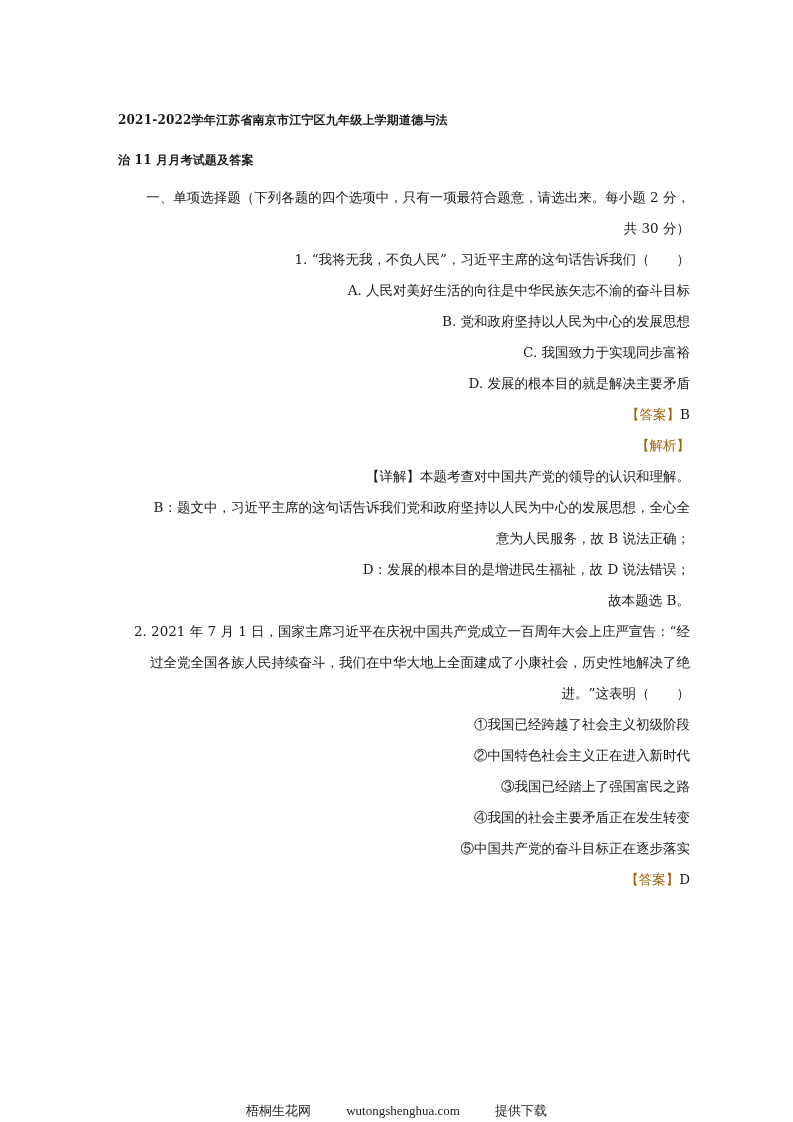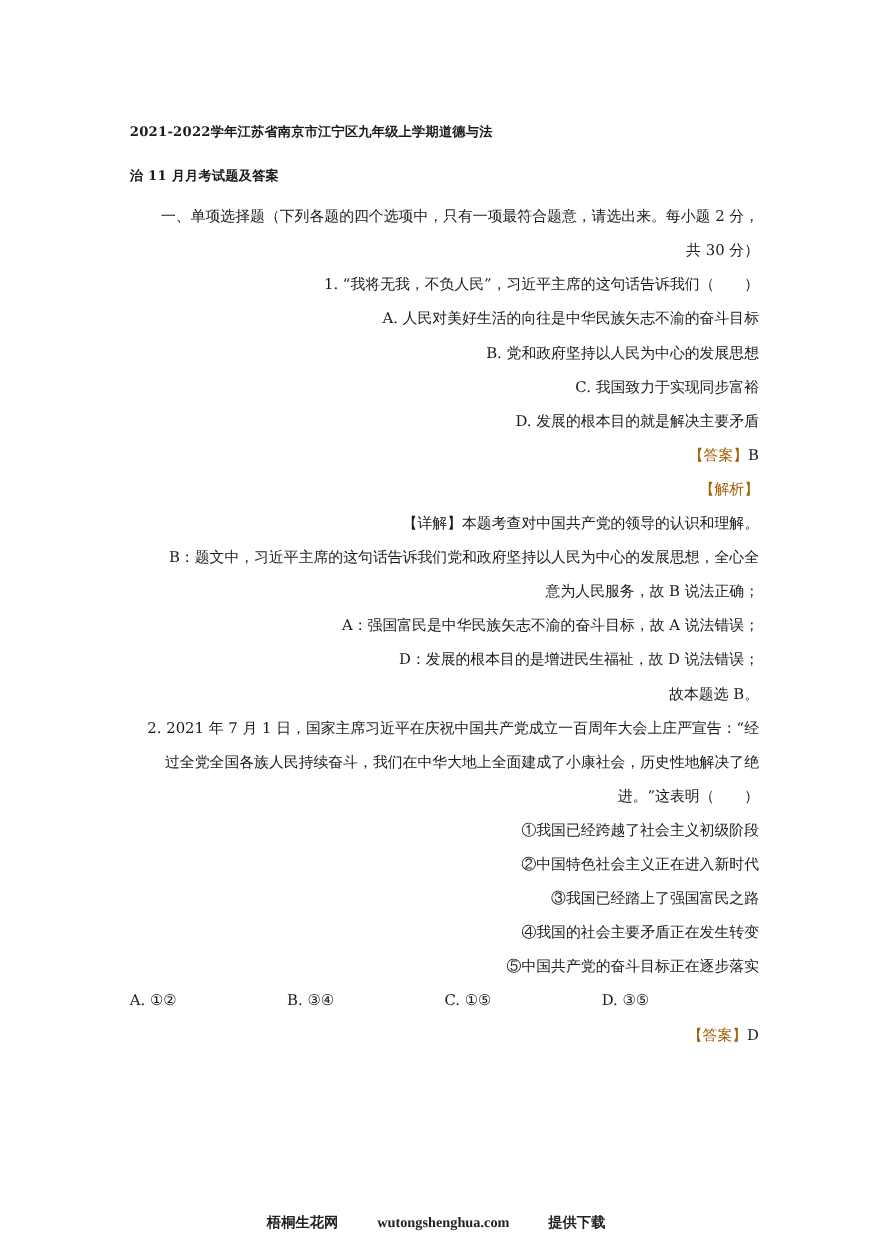--- a/index.html
+++ b/index.html
@@ -7,21 +7,21 @@
          font-family: "DejaVu Serif", "Liberation Serif", serif; color: #1a1a1a; }
   .page { position: absolute; left: 118px; top: 100px; width: 572px; }
   .title { font-family: "DejaVu Serif", serif; font-weight: bold; font-size: 12px;
            line-height: 40px; margin: 0 0 2px 0; letter-spacing: 0.2px; }
   .p { font-size: 13.5px; line-height: 31px; margin: 0; white-space: normal; text-align: right; }
   .tag { color: #a16207; margin-left: 26px; }
   .opts { display: flex; font-size: 13.5px; line-height: 31px; }
   .opts span { width: 162px; }
   .footer { position: absolute; top: 1102px; left: 0; width: 793px; text-align: center;
             font-family: "Liberation Serif", "DejaVu Serif", serif; font-size: 13px; color: #222; }
-  .footer span { margin: 0 16px; font-weight: bold; }
+  .footer span { margin: 0 16px; }
 </style>
 </head>
 <body>
 
 <div class="page">
   <h1 class="title">
     <div>2021-2022学年江苏省南京市江宁区九年级上学期道德与法</div>
     <div>治 11 月月考试题及答案</div>
   </h1>
 
@@ -38,40 +38,33 @@
       <span class="tag">【答案】</span><span>B</span>
     </p>
     <p class="p">
       <span class="tag">【解析】</span>
     </p>
     <p class="p">
       <span>【详解】</span><span>本题考查对中国共产党的领导的认识和理解。</span>
     </p>
     <p class="p">B：题文中，习近平主席的这句话告诉我们党和政府坚持以人民为中心的发展思想，全心全</p>
     <p class="p">意为人民服务，故 B 说法正确；</p>
-    <p class="p">A：强国富民是中华民族矢志不渝的奋斗目标，故 A 说法错误；</p>
     <p class="p">D：发展的根本目的是增进民生福祉，故 D 说法错误；</p>
     <p class="p">故本题选 B。</p>
   </div>
 
   <div>
     <p class="p">2. 2021 年 7 月 1 日，国家主席习近平在庆祝中国共产党成立一百周年大会上庄严宣告：“经</p>
     <p class="p">过全党全国各族人民持续奋斗，我们在中华大地上全面建成了小康社会，历史性地解决了绝</p>
     <p class="p">进。”这表明（　　）</p>
     <p class="p">①我国已经跨越了社会主义初级阶段</p>
     <p class="p">②中国特色社会主义正在进入新时代</p>
     <p class="p">③我国已经踏上了强国富民之路</p>
     <p class="p">④我国的社会主要矛盾正在发生转变</p>
     <p class="p">⑤中国共产党的奋斗目标正在逐步落实</p>
-    <div class="opts">
-      <span>A. ①②</span>
-      <span>B. ③④</span>
-      <span>C. ①⑤</span>
-      <span>D. ③⑤</span>
-    </div>
     <p class="p">
       <span class="tag">【答案】</span><span>D</span>
     </p>
   </div>
 </div>
 
 <div class="footer">
   <span>梧桐生花网</span>
   <span>wutongshenghua.com</span>
   <span>提供下载</span>

